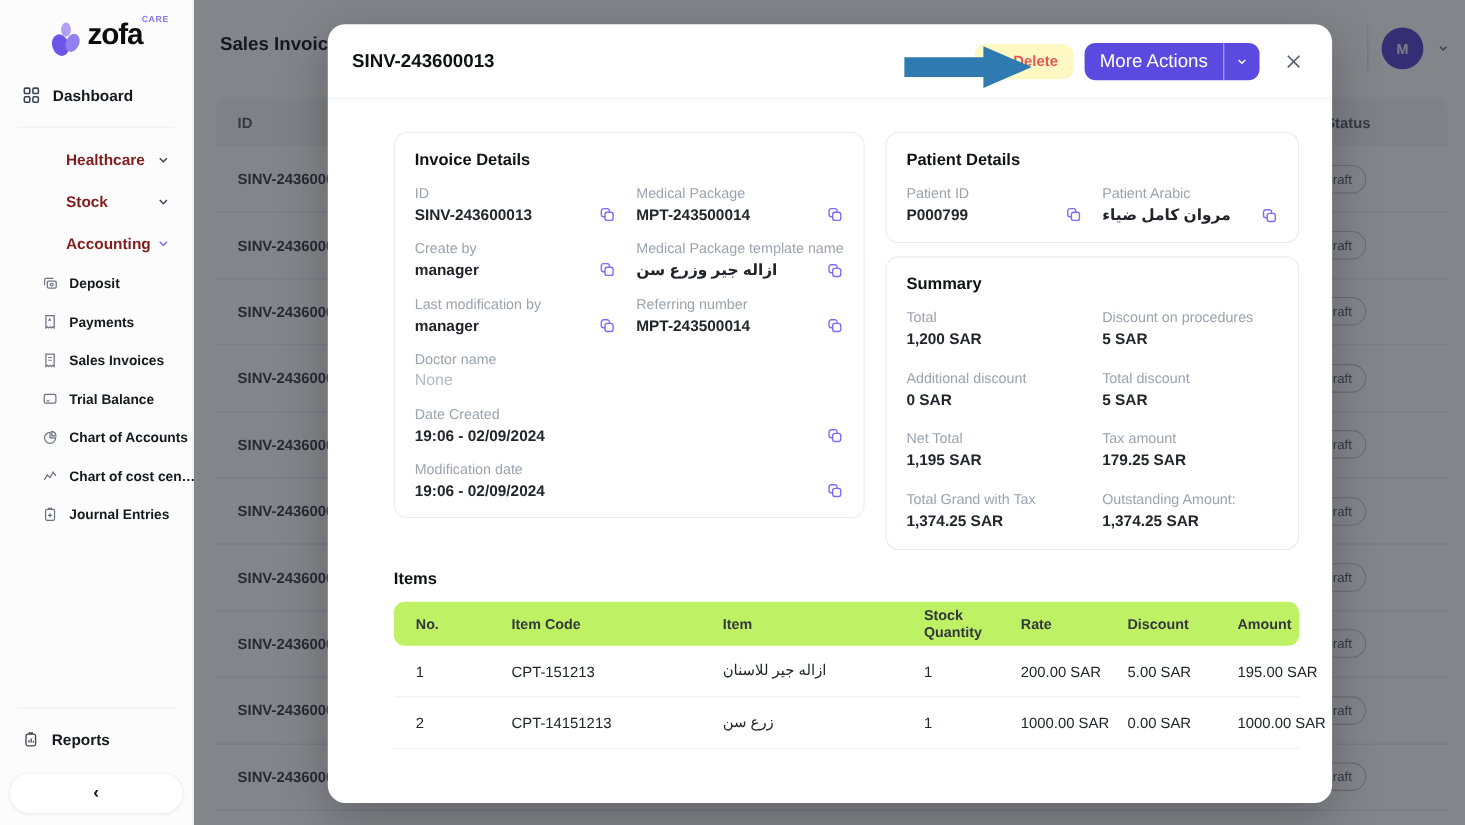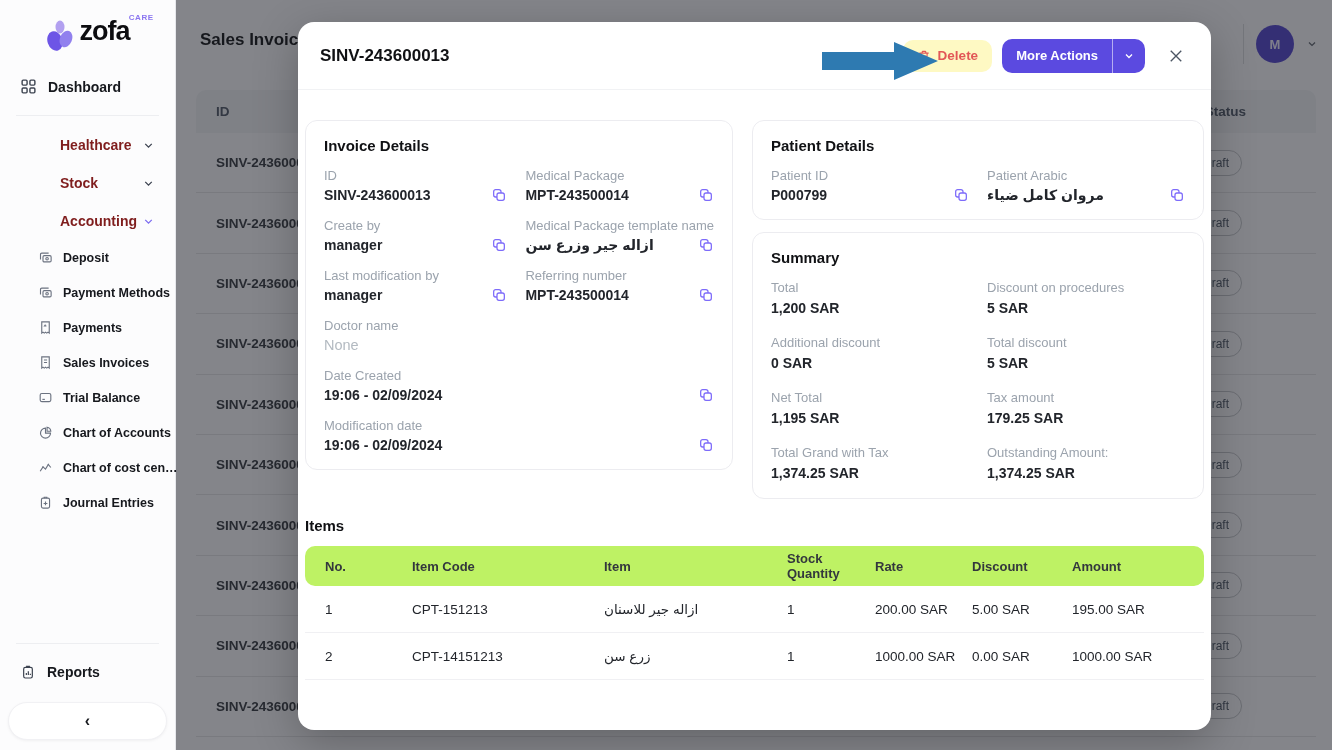--- a/index.html
+++ b/index.html
@@ -66,26 +66,26 @@
   .modal-title { font-size:17px; font-weight:bold; color:#101114; flex:1; }
   .btn-delete {
     display:flex; align-items:center; gap:7px; background:#fef9c3; color:#e25757;
     border:none; border-radius:10px; height:32px; padding:0 14px;
     font-size:13.5px; font-weight:bold; cursor:pointer; font-family:inherit;
   }
   .btn-more {
     display:flex; align-items:stretch; background:#5b4ae0; color:#fff; border-radius:10px;
     height:34px; margin-left:10px; overflow:hidden; cursor:pointer;
   }
-  .btn-more .main-part { display:flex; align-items:center; padding:0 14px; font-size:13px; font-weight:bold; }
+  .btn-more .main-part { display:flex; align-items:center; padding:0 14px; font-size:17px; font-weight:normal; }
   .btn-more .sep { width:1px; background:rgba(255,255,255,.55); margin:0; }
   .btn-more .chev-part { width:32px; display:flex; align-items:center; justify-content:center; }
   .close-btn { margin-left:18px; display:flex; color:#4b5563; cursor:pointer; background:none; border:none; padding:4px; }
 
-  .modal-body { padding:30px 7px 0; }
+  .modal-body { padding:30px 30px 0;margin-left:30px; }
   .cards { display:grid; grid-template-columns:428px 1fr; gap:19px; align-items:start; }
   .card { border:1px solid #ececf0; border-radius:12px; padding:16px 18px; background:#fff; }
   .card-title { font-size:15px; font-weight:bold; color:#101114; margin-bottom:14px; }
   .fgrid { display:grid; grid-template-columns:1fr 1fr; column-gap:18px; row-gap:15px; }
   .flabel { font-size:13px; color:#9ba3ad; margin-bottom:4px; }
   .frow { display:flex; align-items:center; justify-content:space-between; gap:8px; }
   .fvalue { font-size:14px; font-weight:bold; color:#22252b; white-space:nowrap; }
   .fvalue.muted { color:#b3bac1; font-weight:normal; font-size:14.5px; }
   .copy-btn { display:flex; background:none; border:none; padding:0; cursor:pointer; color:#7d6bfa; flex:0 0 auto; }
   .span2 { grid-column:1 / -1; }
@@ -173,30 +173,20 @@
       <span class="ic">
         <svg width="15" height="15" viewBox="0 0 24 24" fill="none" stroke="currentColor" stroke-width="1.8">
           <rect x="8" y="9" width="13" height="10" rx="2"></rect>
             <path d="M4 15V7a2 2 0 0 1 2-2h11"></path>
             <circle cx="14.5" cy="14" r="2"></circle>
         </svg>
       </span>
       <span>Deposit</span>
     </div>
 
-    <div class="sub-item">
-      <span class="ic">
-        <svg width="15" height="15" viewBox="0 0 24 24" fill="none" stroke="currentColor" stroke-width="1.8">
-          <rect x="8" y="9" width="13" height="10" rx="2"></rect>
-            <path d="M4 15V7a2 2 0 0 1 2-2h11"></path>
-            <circle cx="14.5" cy="14" r="2"></circle>
-        </svg>
-      </span>
-      <span>Payment Methods</span>
-    </div>
 
     <div class="sub-item">
       <span class="ic">
         <svg width="15" height="15" viewBox="0 0 24 24" fill="none" stroke="currentColor" stroke-width="1.8">
           <path d="M6 3h12v18l-2-1.6-2 1.6-2-1.6L10 21l-2-1.6L6 21z"></path>
             <path d="M13.5 9.5h-3l1.5-2"></path>
         </svg>
       </span>
       <span>Payments</span>
     </div>

